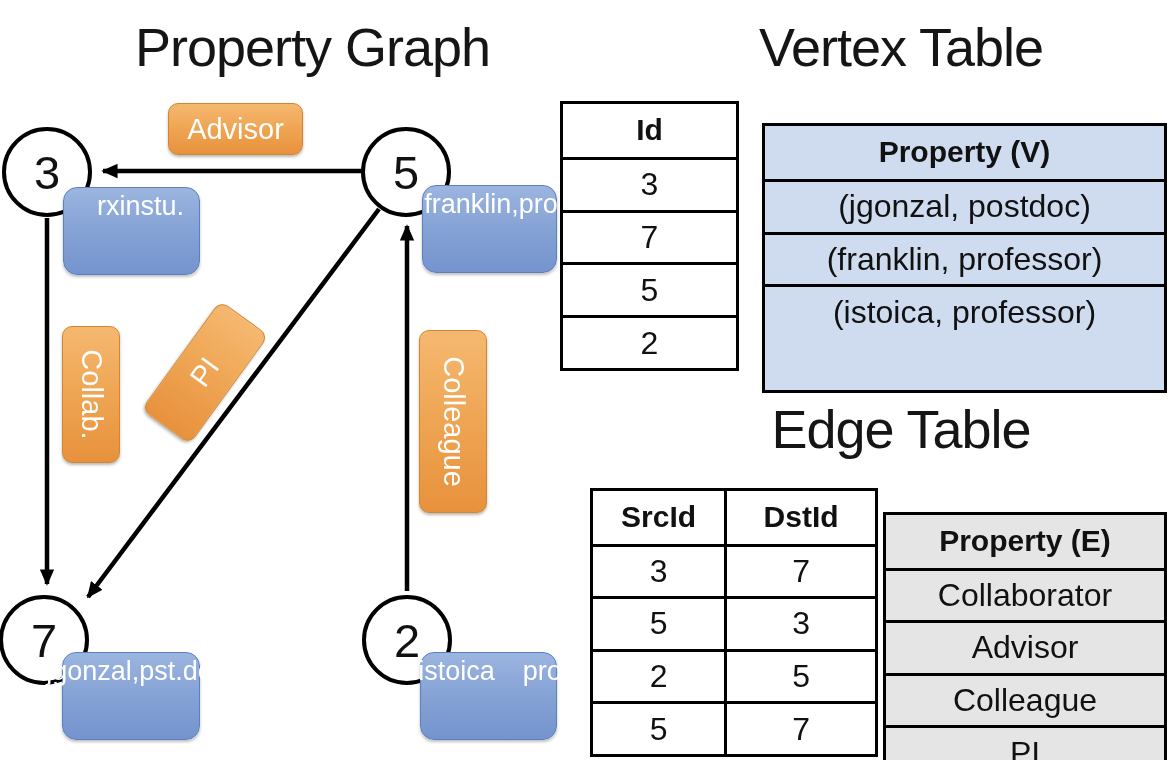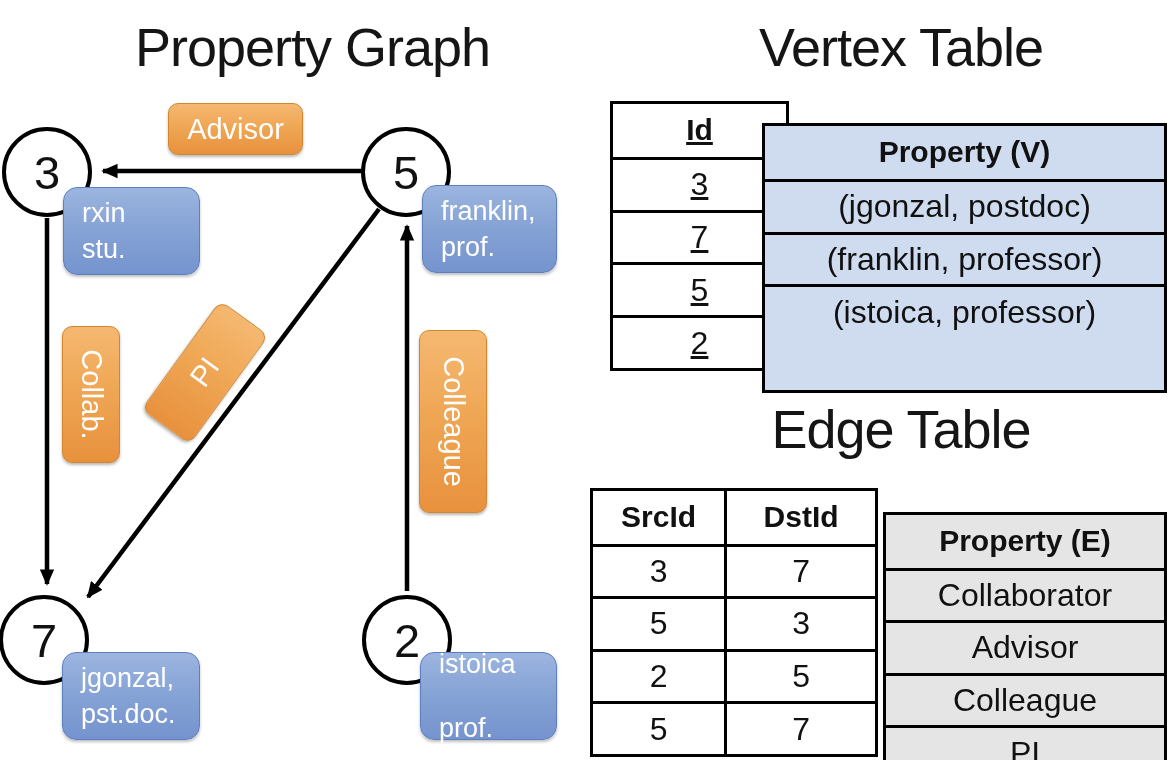--- a/index.html
+++ b/index.html
@@ -66,21 +66,21 @@
   .el-pi span        { transform: rotate(-90deg); }
 
   .vprop {
     position: absolute;
     width: 137px; height: 88px;
     background: linear-gradient(180deg, #9cb5e0 0%, #87a4d6 45%, #7593ce 100%);
     border: 1.5px solid #5c7fbe;
     border-radius: 14px;
     box-shadow: 0 2px 3px rgba(0,0,0,0.25);
     color: #fff;
-    display: flex; flex-direction: column; justify-content: center;
+    display: flex; justify-content: center;
     padding-left: 18px;
     font-size: 27px;
     line-height: 36px;
   }
   .vp-3 { left: 63px;  top: 187px; }
   .vp-5 { left: 422px; top: 185px; width: 135px; }
   .vp-7 { left: 62px;  top: 652px; width: 138px; }
   .vp-2 { left: 420px; top: 652px; gap: 28px; }
 
   .col-box {
@@ -93,21 +93,21 @@
   .col-box .cell {
     display: flex; align-items: center; justify-content: center;
     border-top: 3px solid #000;
     font-size: 32px;
     white-space: nowrap;
     color: #111;
   }
   .col-box .cell.r0 { border-top: none; }
   .col-box .cell.hdr { font-weight: 700; font-size: 30px; }
 
-  .vt-left  { left: 610px; top: 101px; width: 179px; height: 270px; text-decoration: underline; }
+  .vt-left  { left: 560px; top: 101px; width: 179px; height: 270px; }
   .vt-right { left: 762px; top: 101px; width: 405px; height: 270px; background: #cfdcf0; margin-top: 22px; }
 
   .et-left  {
     left: 590px; top: 488px; width: 288px; height: 269px;
     grid-template-columns: 46.5% 53.5%;
   }
   .et-left .cell.c1 { border-left: 3px solid #000; }
   .et-right { left: 883px; top: 512px; width: 284px; height: 269px; background: #e5e5e5; }
 </style>
 </head>

